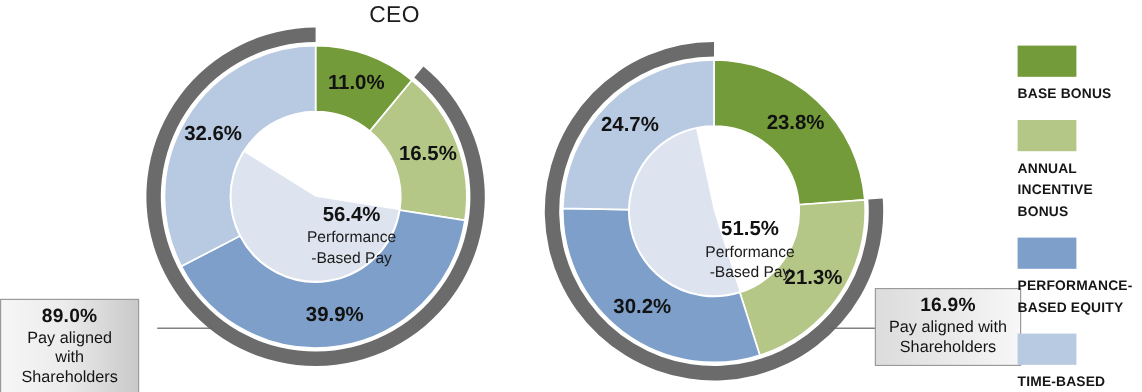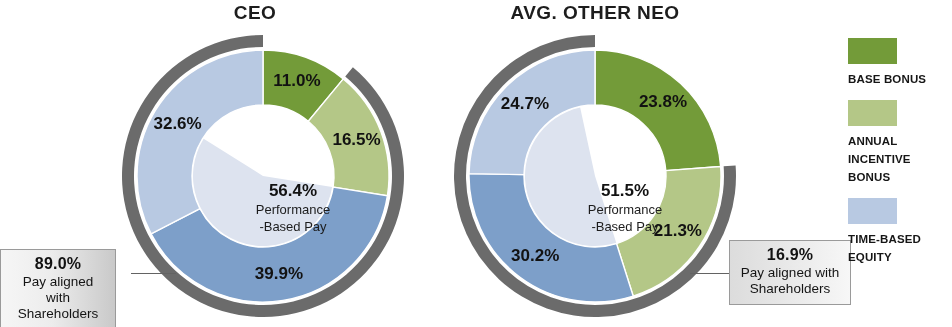--- a/index.html
+++ b/index.html
@@ -9,31 +9,31 @@
     font-family:"Liberation Sans", sans-serif;
     color:#1a1a1a;
     overflow:hidden;
     position:relative;
   }
   .stage{position:absolute;left:0;top:0;width:952px;height:327px;}
 
   .chart-title{
     position:absolute;
     font-size:19px;
-    font-weight:700;
+    font-weight:400;
     letter-spacing:0.4px;
     color:#1d1d1d;
-    text-align:center;
+    text-align:right;
     white-space:nowrap;
   }
   #title-ceo{left:160px;top:2px;width:190px;}
   #title-neo{left:460px;top:2px;width:270px;}
 
   .donut-wrap{position:absolute;}
-  #donut-ceo{left:118px;top:26px;width:290px;height:300px;}
+  #donut-ceo{left:118px;top:14px;width:290px;height:300px;}
   #donut-neo{left:450px;top:26px;width:290px;height:300px;}
 
   .donut-wrap svg{display:block;overflow:visible;}
 
   .slice-label{
     font-family:"Liberation Sans", sans-serif;
     font-size:17px;
     font-weight:700;
     fill:#121212;
     text-anchor:middle;
@@ -106,21 +106,20 @@
     letter-spacing:0.15px;
     white-space:pre-line;
   }
 </style>
 </head>
 <body>
 
 <div class="stage">
 
   <div class="chart-title" id="title-ceo">CEO</div>
-  <div class="chart-title" id="title-neo">AVG. OTHER NEO</div>
 
   <div class="donut-wrap" id="donut-ceo">
       <svg width="290" height="300" viewBox="0 0 290 300">
         <path d="M 234.87678255456527 41.357632768613726 A 141 141 0 1 1 144.99999999999997 9 L 144.99999999999997 21 A 129 129 0 1 0 227.22769467758098 50.6037916819232 Z" fill="#6b6b6b"></path>
         <path d="M 145 24 A 126 126 0 0 1 225.31542270833492 52.91533141025057 L 190.257103272157 95.29355976291897 A 71 71 0 0 0 145 79 Z" fill="#739b39" stroke="#ffffff" stroke-width="1.4"></path>
         <path d="M 225.31542270833492 52.91533141025057 A 126 126 0 0 1 269.4487309149874 169.7107425950691 L 215.1258721822548 161.10684701785638 A 71 71 0 0 0 190.257103272157 95.29355976291897 Z" fill="#b4c787" stroke="#ffffff" stroke-width="1.4"></path>
         <path d="M 269.4487309149874 169.7107425950691 A 126 126 0 0 1 33.09480744949337 207.90706243830743 L 81.94231213423834 182.63017010412563 A 71 71 0 0 0 215.1258721822548 161.10684701785638 Z" fill="#7d9fc9" stroke="#ffffff" stroke-width="1.4"></path>
         <path d="M 33.09480744949337 207.90706243830743 A 126 126 0 0 1 144.99999999999997 24 L 145 79 A 71 71 0 0 0 81.94231213423834 182.63017010412563 Z" fill="#b8c9e2" stroke="#ffffff" stroke-width="1.4"></path>
         <circle cx="145" cy="150" r="70" fill="#ffffff"></circle>
         <path d="M 145 150 L 214.13818384165964 160.95041255281615 A 70 70 0 1 1 85.66254447404413 112.86421709852868 Z" fill="#dde3ef"></path>
@@ -164,17 +163,19 @@
   <div class="callout" id="callout-neo">
     <span class="c-pct">16.9%</span>
     <span class="c-line">Pay aligned with</span>
     <span class="c-line">Shareholders</span>
   </div>
 
   <div class="legend" id="legend">
       <div class="legend-item"><span class="legend-swatch" style="background: rgb(115, 155, 57);"></span><span class="legend-text">BASE BONUS</span></div>
       <div class="legend-item"><span class="legend-swatch" style="background: rgb(180, 199, 135);"></span><span class="legend-text">ANNUAL
 INCENTIVE BONUS</span></div>
+      <div class="legend-item"><span class="legend-swatch" style="background: rgb(125, 159, 201);"></span><span class="legend-text">PERFORMANCE-
+BASED EQUITY</span></div>
       <div class="legend-item"><span class="legend-swatch" style="background: rgb(184, 201, 226);"></span><span class="legend-text">TIME-BASED
 EQUITY</span></div>
     </div>
 
 </div>
 
 </body></html>

